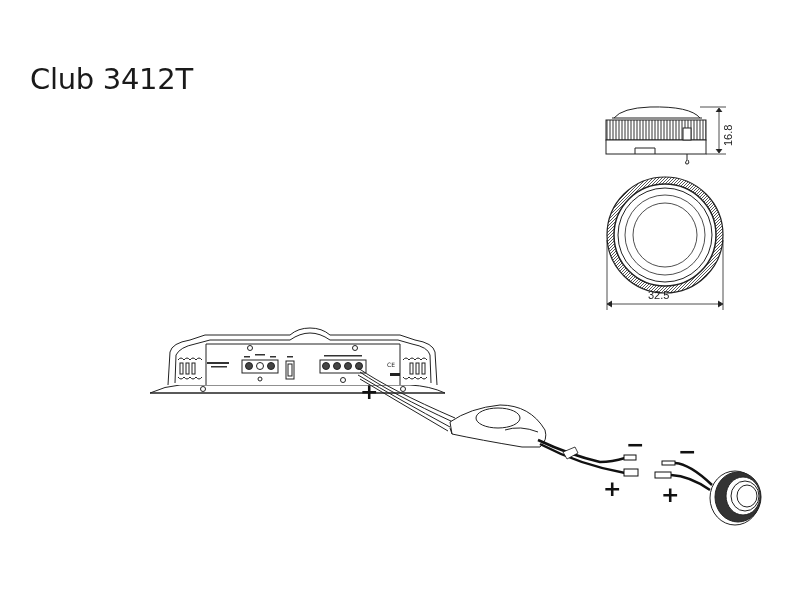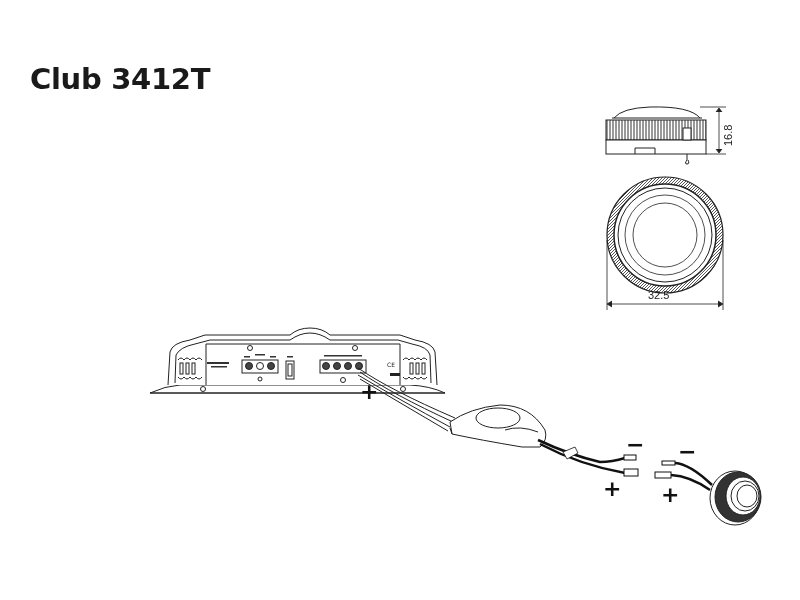--- a/index.html
+++ b/index.html
@@ -1,19 +1,19 @@
 <!DOCTYPE html>
 <html><head>
 <meta charset="utf-8">
 <style>
   html, body { margin: 0; padding: 0; background: #ffffff; }
   body { width: 800px; height: 600px; position: relative; overflow: hidden; font-family: "DejaVu Sans", sans-serif; }
   .title {
     position: absolute; left: 30px; top: 62px;
-    font-family: "DejaVu Sans", sans-serif; font-weight: bold;
+    font-family: "DejaVu Sans", sans-serif; font-weight: normal;
     font-size: 29px; color: #1a1a1a; letter-spacing: -0.3px;
   }
   svg.diagram { position: absolute; left: 0; top: 0; }
   .dim-label { font-family: "Liberation Sans", sans-serif; font-size: 11px; fill: #222; }
 </style>
 </head>
 <body>
 
 <div class="title">Club 3412T</div>
 

